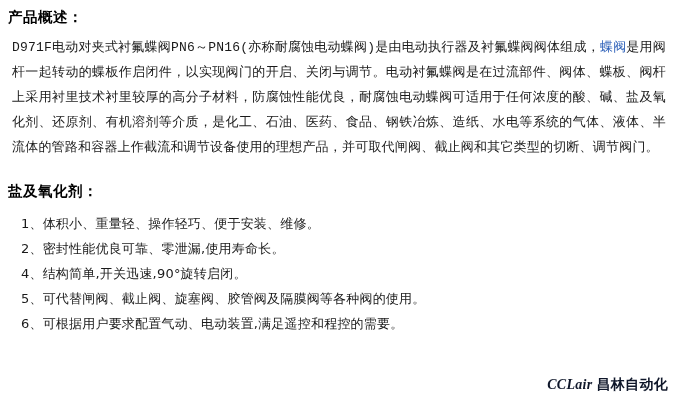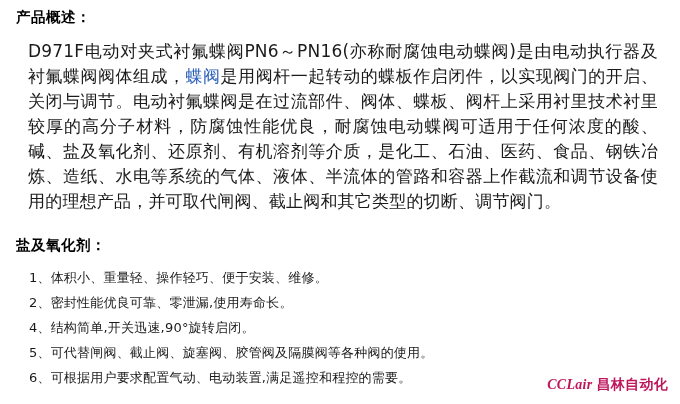--- a/index.html
+++ b/index.html
@@ -12,37 +12,38 @@
     background: #ffffff;
     font-family: "DejaVu Sans", "Liberation Sans", sans-serif;
     color: #1a1a1a;
     overflow: hidden;
   }
   .page {
     position: relative;
     width: 680px;
     height: 404px;
     box-sizing: border-box;
-    padding: 8px 10px 0 16px;
+    padding: 8px 10px 0 8px;
   }
   .section-title {
     font-size: 14.5px;
     font-weight: bold;
     color: #000000;
     letter-spacing: 0.5px;
     margin: 0 0 8px 0;
     line-height: 1.3;
   }
   .para {
-    font-size: 17px;
+    font-size: 13px;
     line-height: 25px;
     color: #1a1a1a;
     text-align: justify;
-    margin: 12px;
+    margin: 4px;
     letter-spacing: 0.2px;
+    font-family: Liberation Mono, monospace;
   }
   .para .hl {
     color: #2b5fb8;
   }
   .overview-block {
     margin-bottom: 22px;
   }
   .features-title {
     margin-top: 18px;
     margin-bottom: 10px;
@@ -59,21 +60,21 @@
     letter-spacing: 0.2px;
     white-space: nowrap;
     margin-left: 13px;
   }
   .brand {
     position: absolute;
     right: 12px;
     bottom: 10px;
     font-size: 14px;
     font-weight: bold;
-    color: #be185d;
+    color: #0f172a;
     letter-spacing: 0.3px;
   }
   .brand .brand-en {
     font-family: "Liberation Serif", "DejaVu Serif", serif;
     font-style: italic;
     font-weight: bold;
     margin-right: 4px;
   }
 </style>
 </head>

